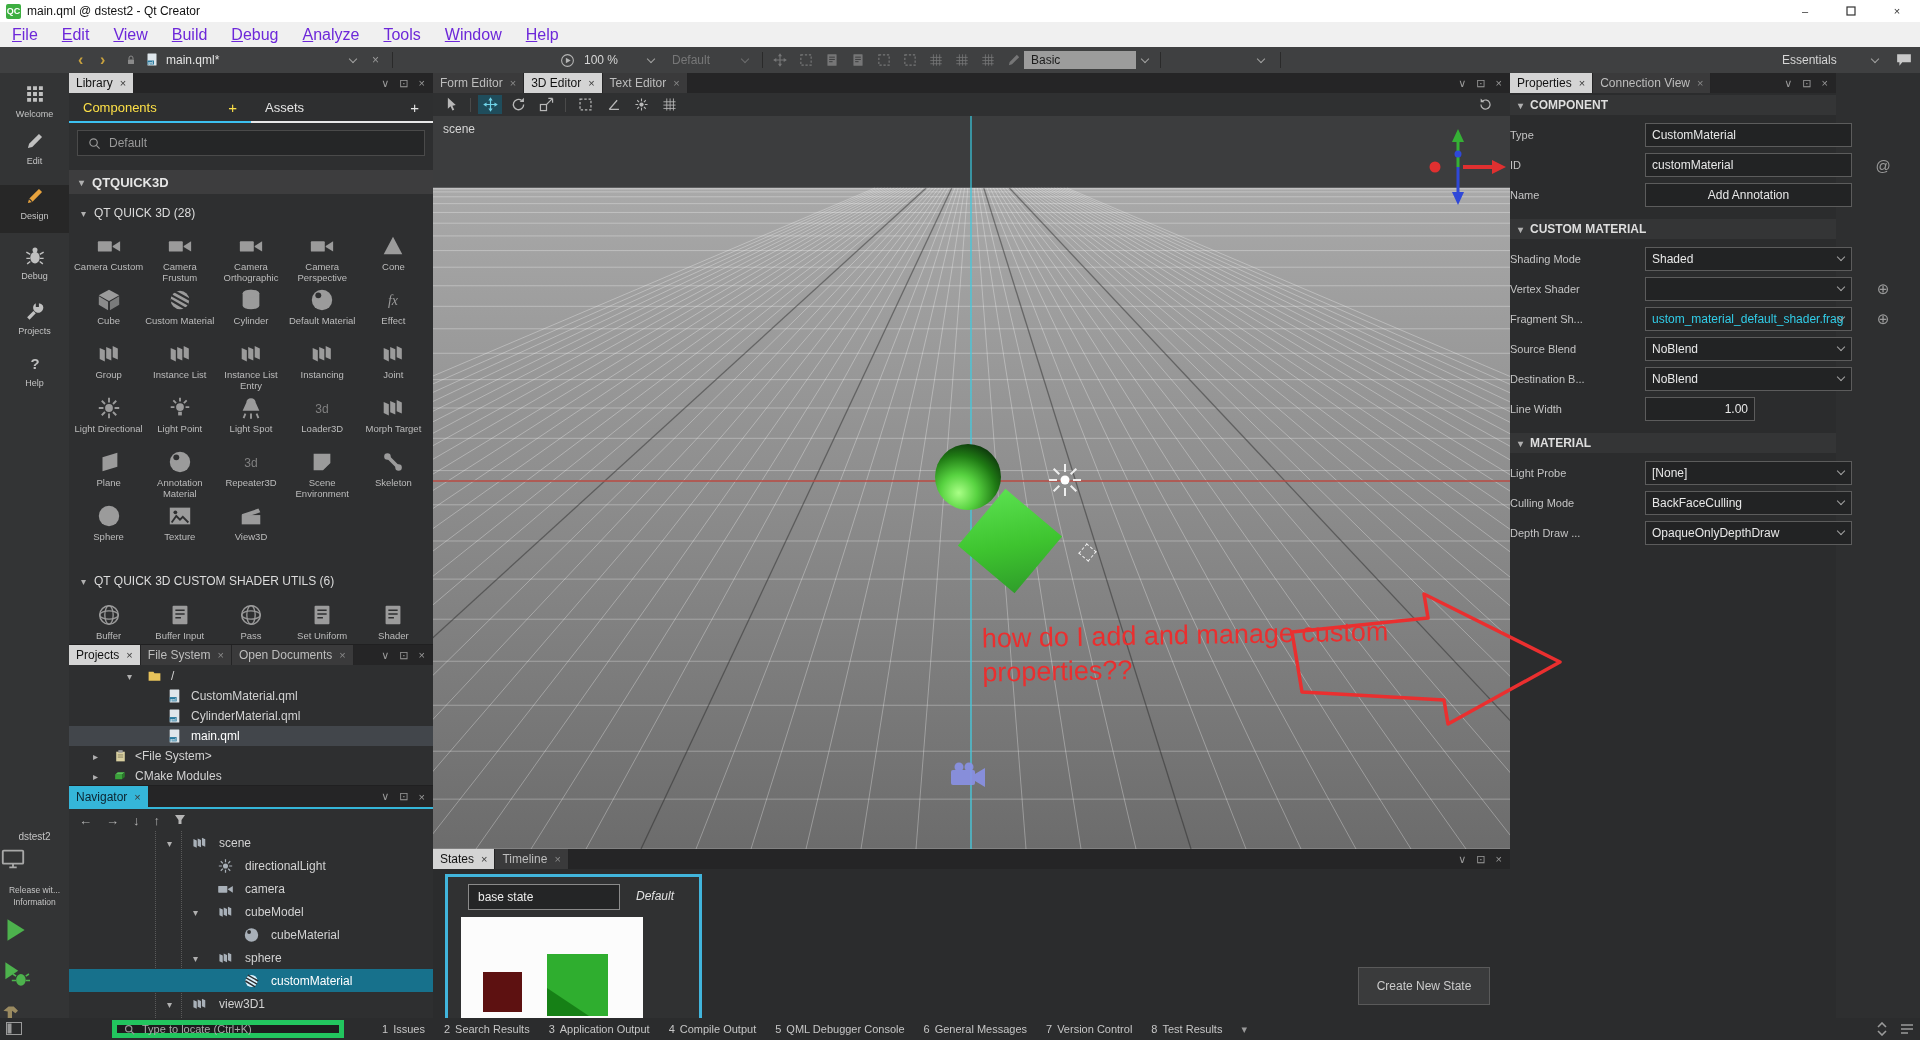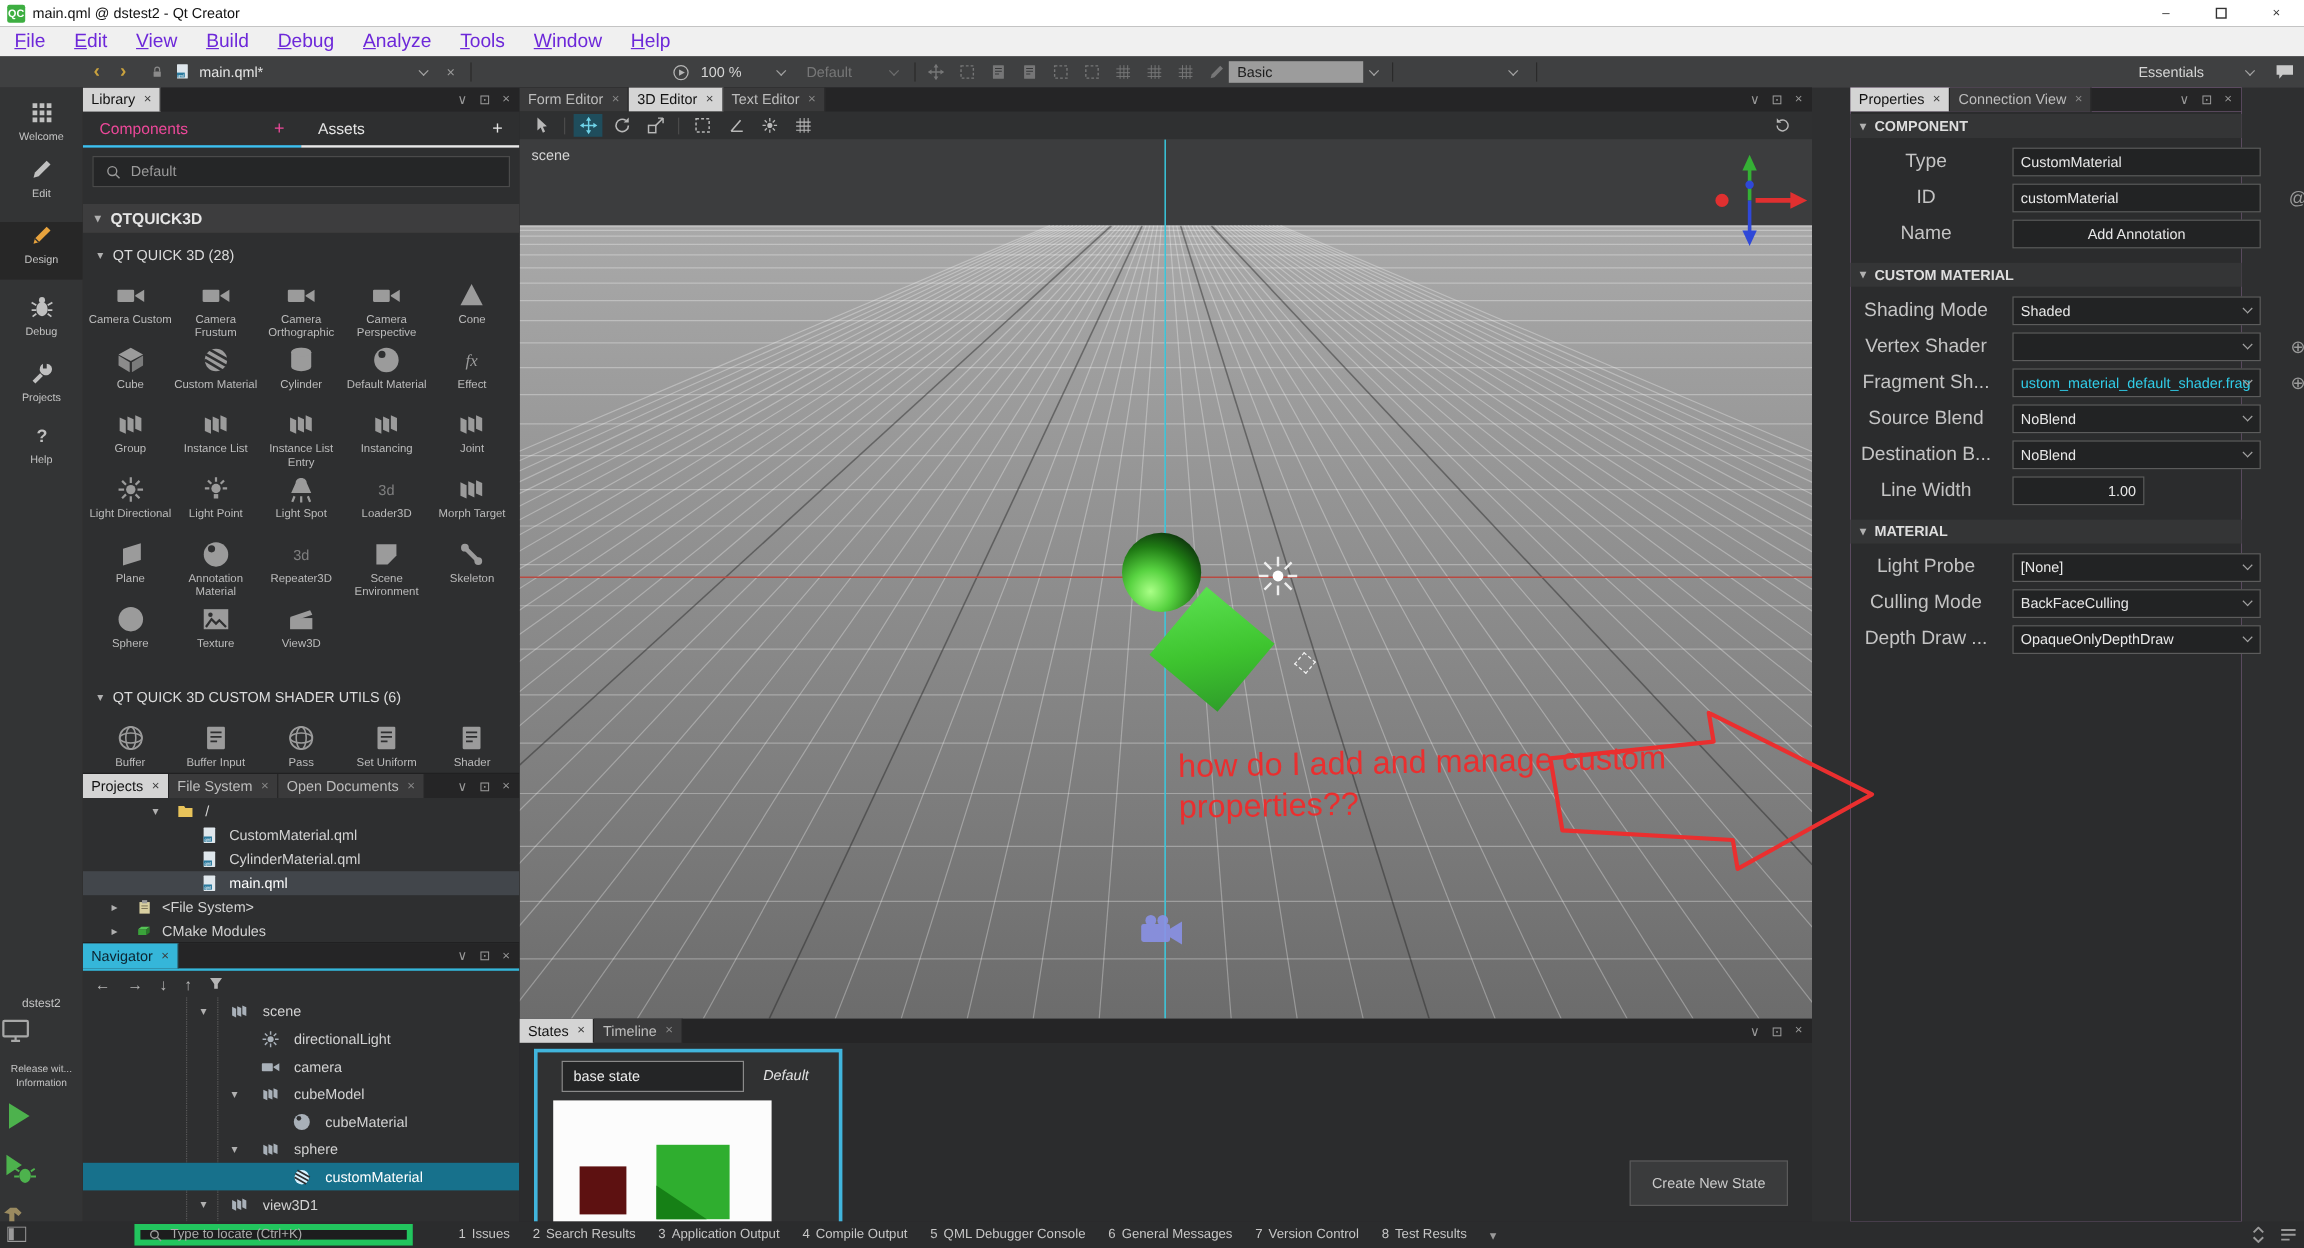--- a/index.html
+++ b/index.html
@@ -42,21 +42,21 @@
   .tab.cyan{background:#35b6d9;color:#0c2430}
   .tab .tx{margin-left:7px;font-size:11px;color:#8a8a8a}
   .tab.active .tx,.tab.cyan .tx{color:#3a3a3a}
   .panectr{margin-left:auto;display:flex;align-items:center;gap:10px;padding-right:8px;color:#9a9a9a;font-size:11px}
   
   #leftcol{position:absolute;left:69px;top:73px;width:364px;height:945px;background:#2e2f30}
   #library-pane{position:absolute;left:0;top:0;width:364px;height:572px;overflow:hidden;border-bottom:1px solid #202021}
   #ctabs{position:absolute;left:0;top:20px;width:364px;height:30px;display:flex}
   .ctab{width:50%;display:flex;align-items:center;font-size:13px;padding:0 14px}
   .ctab .plus{margin-left:auto;font-size:15px}
-  #ctab-components{color:#ec4899;border-bottom:2px solid #3cc0f0}
+  #ctab-components{color:#fde047;border-bottom:2px solid #3cc0f0}
   #ctab-assets{color:#e4e4e4;border-bottom:2px solid #e8e8e8}
   #libsearch{position:absolute;left:8px;top:57px;width:348px;height:26px;background:#252627;border:1px solid #4a4a4a;
              display:flex;align-items:center;color:#9a9a9a;font-size:12px;gap:8px;padding-left:10px}
   .secheader{position:absolute;left:0;width:364px;height:24px;background:#3d3d3e;color:#e6e6e6;font-weight:bold;
              font-size:13px;display:flex;align-items:center;gap:8px;padding-left:10px}
   .subheader{position:absolute;left:0;width:364px;height:22px;color:#dcdcdc;font-size:12px;display:flex;align-items:center;gap:8px;padding-left:12px}
   .exp{color:#b0b0b0;font-size:10px}
   .complist{position:absolute;left:4px;width:356px;display:grid;grid-template-columns:repeat(5,1fr);row-gap:0}
   .compitem{display:flex;flex-direction:column;align-items:center;height:54px;font-size:9.5px;line-height:11px;
             color:#bcbcbc;text-align:center;overflow:hidden}
@@ -92,26 +92,26 @@
   #basestate{position:absolute;left:20px;top:7px;width:152px;height:26px;background:#242526;border:1px solid #8a8a8a;
              color:#ededed;font-size:12px;display:flex;align-items:center;padding-left:9px}
   #deflabel{position:absolute;left:188px;top:12px;font-style:italic;font-size:12px;color:#e2e2e2}
   #statethumb{position:absolute;left:13px;top:40px;width:182px;height:105px;background:#fcfcfc}
   #sq-maroon{position:absolute;left:22px;top:55px;width:39px;height:40px;background:#5d1111}
   #sq-green{position:absolute;left:86px;top:37px;width:61px;height:62px;background:#2fae2f}
   #sq-gtri{position:absolute;left:86px;top:71px;width:0;height:0;border-bottom:28px solid #168016;border-right:42px solid transparent}
   #createstate{position:absolute;left:925px;top:97px;width:132px;height:38px;background:#3a3b3c;border:1px solid #5a5a5a;
                color:#cbcbcb;font-size:12px;display:flex;align-items:center;justify-content:center}
   
-  #rightcol{position:absolute;left:1542px;top:73px;width:326px;height:945px;background:#f0abfc}
+  #rightcol{position:absolute;left:1510px;top:73px;width:326px;height:945px;background:#c2410c}
   #props-content{position:absolute;left:0;top:20px;right:0;bottom:0;background:#2b2c2d;padding-top:2px}
   .pshead{height:20px;background:#343536;color:#dedede;font-weight:bold;font-size:12px;display:flex;align-items:center;gap:7px;
           padding-left:8px;margin-bottom:5px}
   .prow{position:relative;height:30px}
-  .plab{position:absolute;left:0;top:0;width:126px;text-align:center;font-size:16px;color:#c4c4c4;line-height:30px;white-space:nowrap}
+  .plab{position:absolute;left:0;top:0;width:126px;text-align:left;font-size:11px;color:#c4c4c4;line-height:30px;white-space:nowrap}
   .pctrl{position:absolute;left:135px;top:3px;width:207px;height:24px;background:#222324;border:1px solid #5c5c5c;
          color:#e8e8e8;font-size:12px;display:flex;align-items:center;padding:0 6px;overflow:hidden;white-space:nowrap}
   .pctrl .cv{position:absolute;right:7px;top:9px}
   .pctrl.btn{justify-content:center}
   .pctrl.num{width:110px;justify-content:flex-end}
   .pctrl.chk{width:44px}
   .cyanval{color:#31cde8}
   .psuffix{position:absolute;left:360px;top:3px;width:26px;height:24px;color:#9a9a9a;font-size:15px;display:flex;align-items:center;justify-content:center}
   .chklab{position:absolute;left:192px;top:0;font-size:12px;color:#e0e0e0;line-height:30px}
   

